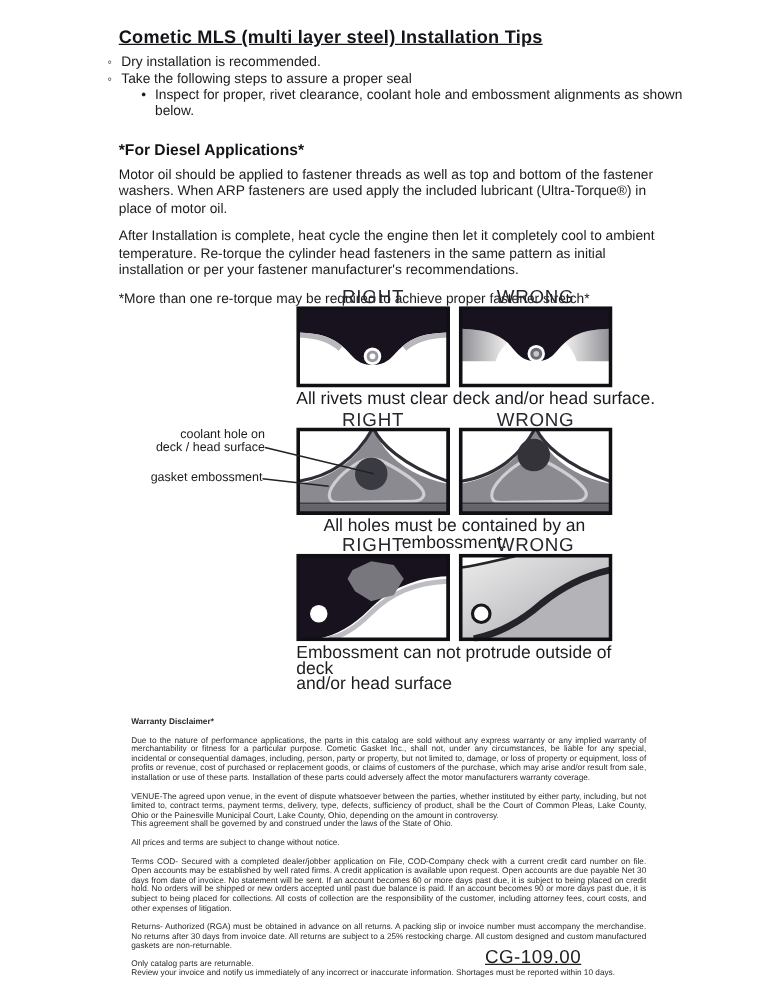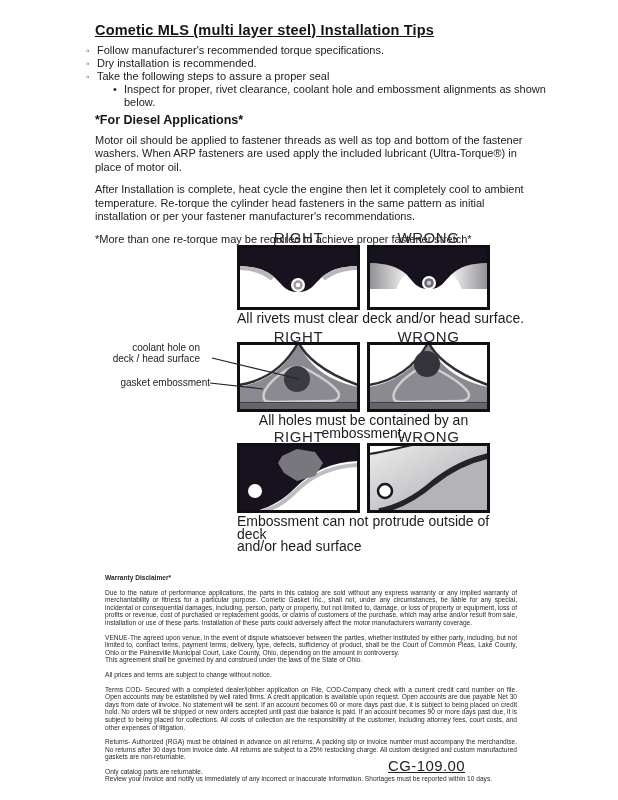--- a/index.html
+++ b/index.html
@@ -53,21 +53,20 @@
   }
 </style>
 </head>
 <body>
 
 <div class="page">
 
   <h1 class="title">Cometic MLS (multi layer steel) Installation Tips</h1>
 
   <div class="tips">
-    <div class="tip"><span>Follow manufacturer's recommended torque specifications.</span></div>
     <div class="tip"><span>Dry installation is recommended.</span></div>
     <div class="tip"><span>Take the following steps to assure a proper seal</span></div>
     <div class="tip sub"><span>Inspect for proper, rivet clearance, coolant hole and embossment alignments as shown below.</span></div>
   </div>
 
   <section class="diesel">
     <h2>*For Diesel Applications*</h2>
     <p>Motor oil should be applied to fastener threads as well as top and bottom of the fastener washers. When ARP fasteners are used apply the included lubricant (Ultra-Torque®) in place of motor oil.</p>
     <p>After Installation is complete, heat cycle the engine then let it completely cool to ambient temperature. Re-torque the cylinder head fasteners in the same pattern as initial installation or per your fastener manufacturer's recommendations.</p>
     <p>*More than one re-torque may be required to achieve proper fastener stretch*</p>
@@ -114,21 +113,21 @@
       </g>
       <rect x="1.5" y="1.5" width="120" height="62" fill="none" stroke="var(--box-border)" stroke-width="3"></rect>
     </svg>
   </div>
 
   <div class="fig-caption" style="left:237px;top:312px;width:300px;">All rivets must clear deck and/or head surface.</div>
 
   <div class="fig-label" style="left:237px;top:328px;">RIGHT</div>
   <div class="fig-label" style="left:367px;top:328px;">WRONG</div>
 
-  <div class="annot" style="left:88px;top:342px;width:112px;">
+  <div class="annot" style="left:100px;top:342px;width:112px;">
     <div>coolant hole on</div>
     <div>deck / head surface</div>
   </div>
   <div class="annot" style="left:100px;top:377px;width:110px;text-align:right;">gasket embossment</div>
 
   <svg class="leader-overlay" width="100" height="46" viewBox="0 0 100 46">
     <line x1="7" y1="10" x2="94" y2="31" stroke="#222226" stroke-width="1.2"></line>
     <line x1="5" y1="35" x2="58" y2="41" stroke="#222226" stroke-width="1.2"></line>
   </svg>
 

